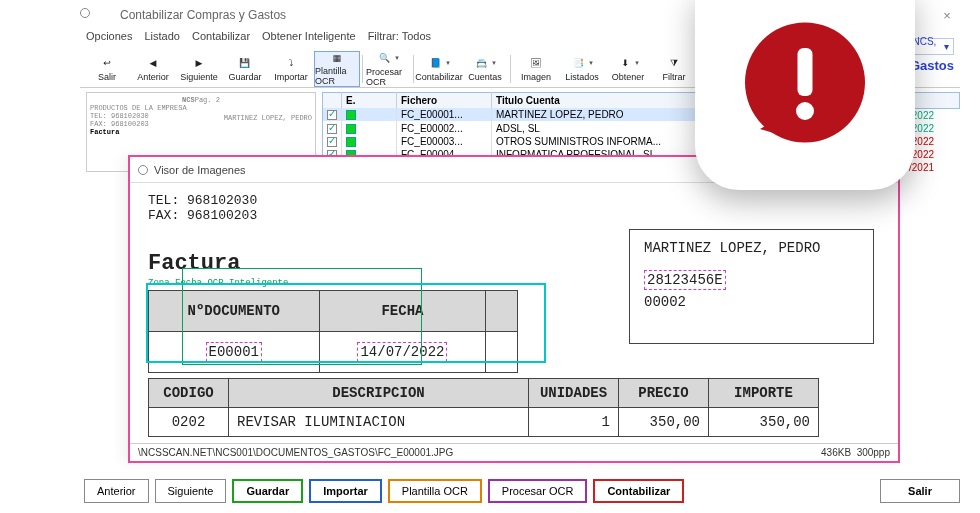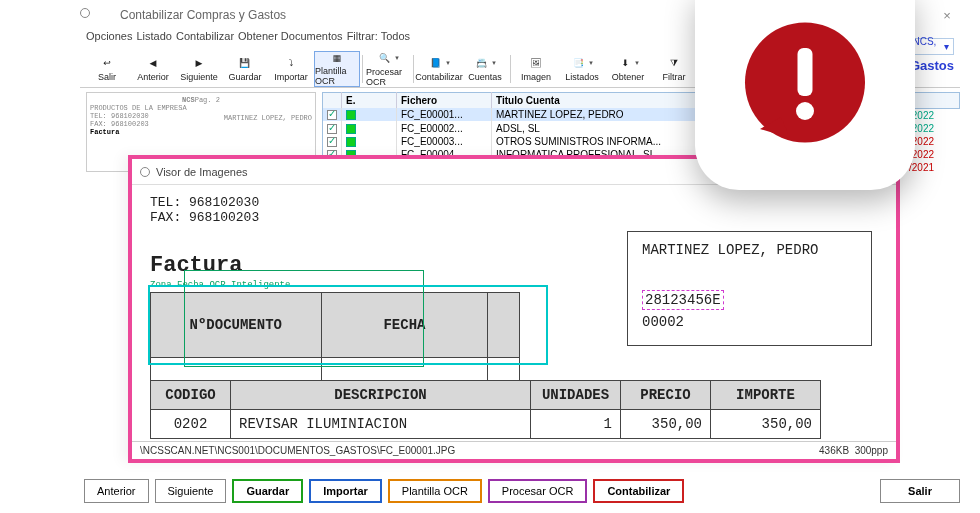--- a/index.html
+++ b/index.html
@@ -18,21 +18,21 @@
     height: 18px; display: flex; align-items: flex-start;
     color: #666; font-size: 12px; gap: 24px;
   }
   .titlebar .dot { width: 10px; height: 10px; border-radius: 50%; border: 1px solid #888; margin-right: 6px; }
   .titlebar .spacer { flex: 1; }
   .titlebar .winbtn { width: 26px; text-align: center; color: #888; font-size: 13px; }
 
   
   .menubar {
     position: absolute; left: 86px; top: 30px; right: 20px; height: 18px;
-    display: flex; gap: 4px; color: #444; font-size: 11px;
+    display: flex; gap: 12px; color: #444; font-size: 11px;
   }
   .menubar span { cursor: default; }
 
   
   .toolbar {
     position: absolute; left: 80px; top: 50px; right: 20px; height: 38px;
     border-bottom: 1px solid #ccc;
     display: flex; align-items: center; padding-left: 4px;
   }
   .tbtn {
@@ -91,57 +91,57 @@
     position: absolute; right: 20px; top: 92px; width: 80px;
     font-size: 10px;
   }
   .fecha-col .hdr { background:#f0f6fc; border:1px solid #a0c0e0; padding:2px 4px; font-weight:bold; }
   .fecha-col .dt { padding: 1px 4px; color:#c00; }
   .fecha-col .dt.g { color: #0a8; }
 
   
   .visor {
     position: absolute; left: 128px; top: 155px; right: 80px; bottom: 50px;
-    background: #fff; border: 4px solid #ec4899; box-shadow: -6px 0 12px rgba(0,0,0,0.05);
+    background: #fff; border: 2px solid #ec4899; box-shadow: -6px 0 12px rgba(0,0,0,0.05);
     display: flex; flex-direction: column;
   }
   .visor .vt {
     height: 26px; background: #fff; border-bottom: 1px solid #ddd;
     display: flex; align-items: center; padding: 0 8px; font-size: 11px; color: #444;
   }
   .visor .vt .vdot { width:10px;height:10px;border-radius:50%;border:1px solid #888;margin-right:6px; }
   .visor .vt .spacer { flex:1; }
   .visor .vt .wb { width: 28px; text-align: center; color: #666; font-size: 14px; }
   .visor-body {
     flex: 1; padding: 10px 18px 6px 18px; font-family: "Courier New", monospace;
     font-size: 14px; color: #222; overflow: hidden; position: relative;
   }
   .visor-body .tel { font-size: 13px; }
   .visor-body .factura-t { font-size: 22px; font-weight: bold; margin-top: 28px; }
   .zone-label { color: #0aa060; font-size: 9px; margin-top: 2px; }
   .doc-table {
     margin-top: 2px; border-collapse: collapse; width: 370px;
   }
   .doc-table th, .doc-table td {
-    border: 1.5px solid #444; padding: 24px 10px; font-family: "Courier New", monospace;
+    border: 1.5px solid #444; padding: 12px 10px; font-family: "Courier New", monospace;
     font-size: 14px; text-align: center; background:#fff;
   }
   .doc-table th { background: #d8d8d8; font-weight: bold; }
   .doc-table .nocell { background:#d8d8d8; }
   .dashed { border: 1px dashed #d03ad0; padding: 1px 2px; }
   .zone-green { border: 1.5px solid #0aa060; position: absolute; }
   .zone-cyan { border: 2px solid #00c8c8; position: absolute; }
 
   
   .clientbox {
     position: absolute; right: 24px; top: 46px; width: 245px; height: 115px;
     border: 1.5px solid #444; padding: 10px 14px; background: #fff;
     font-family: "Courier New", monospace; font-size: 14px;
   }
-  .clientbox .nif { margin-top: 34px; }
+  .clientbox .nif { margin-top: 16px; }
   .clientbox .code { margin-top: 6px; }
 
   
   .lines-table {
     position: absolute; left: 18px; right: 18px; top: 195px;
     border-collapse: collapse; font-family: "Courier New", monospace; font-size: 14px;
   }
   .lines-table th, .lines-table td {
     border: 1.5px solid #444; padding: 6px 8px; background:#fff;
   }
@@ -190,21 +190,21 @@
   <span class="spacer"></span>
   <span class="winbtn">—</span>
   <span class="winbtn">☐</span>
   <span class="winbtn">×</span>
 </div>
 
 <div class="menubar">
   <span>Opciones</span>
   <span>Listado</span>
   <span>Contabilizar</span>
-  <span>Obtener Documentos</span>
+  <span>Obtener Inteligente</span>
   <span>Filtrar: Todos</span>
 </div>
 
 <div class="toolbar">
   <div class="tbtn">
       <span class="ico">↩</span>
       <span>Salir</span>
     </div>
   <div class="tbtn">
       <span class="ico">◀</span>

